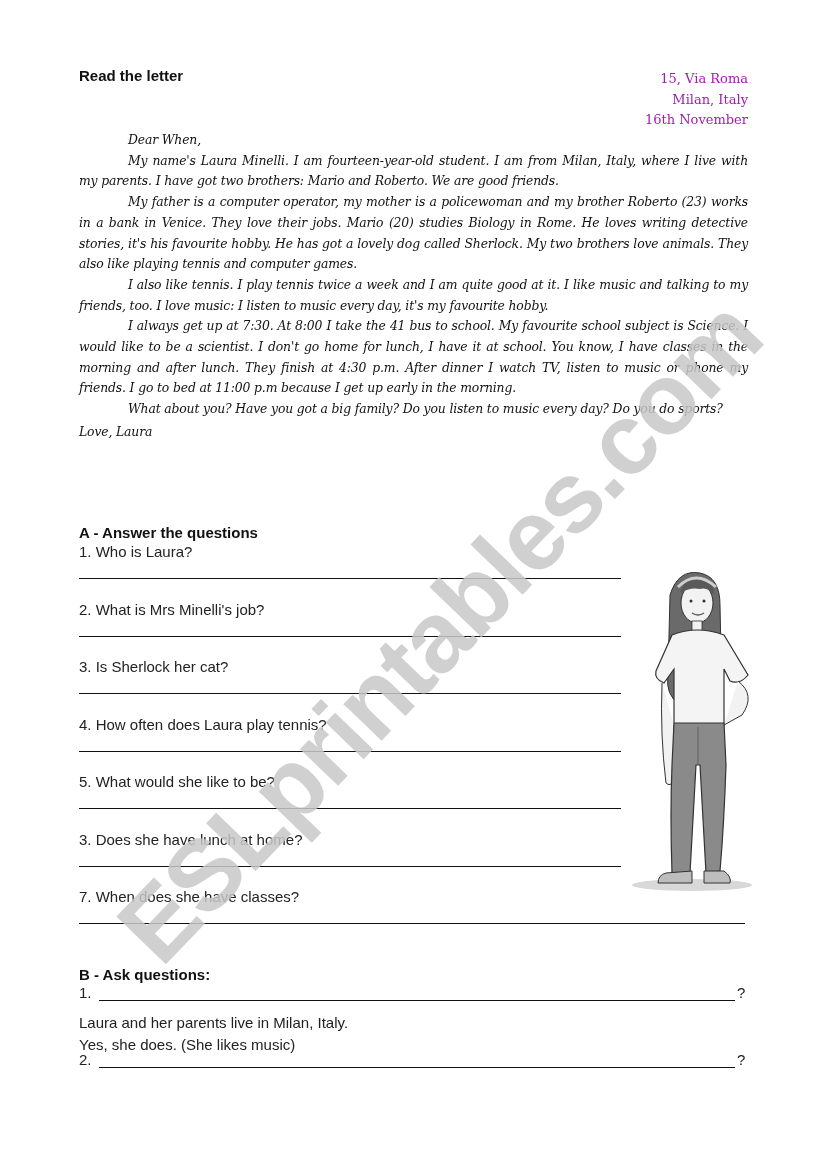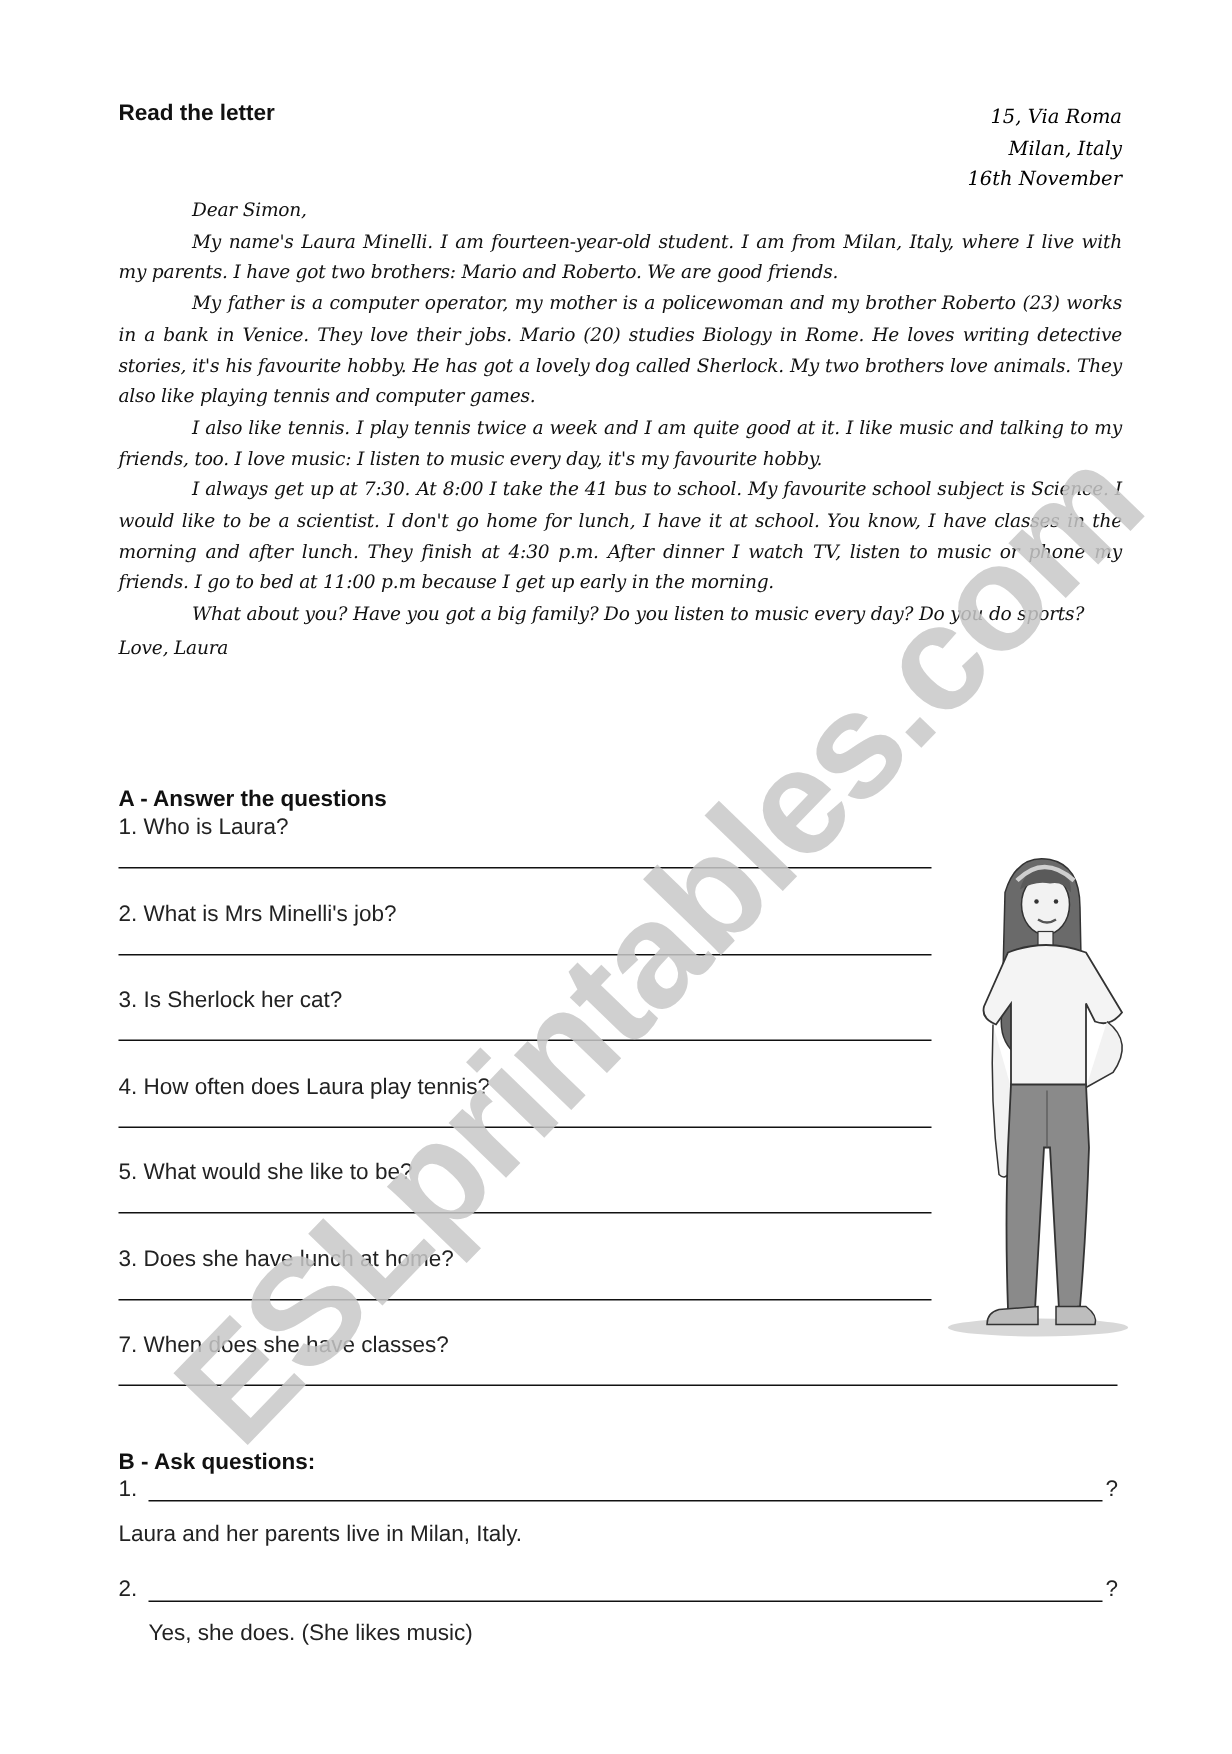--- a/index.html
+++ b/index.html
@@ -24,24 +24,23 @@
       position: absolute;
       left: 79px; top: 67px;
       font-weight: bold;
       font-size: 15px;
     }
     .address {
       position: absolute;
       right: 73px; top: 69px;
       text-align: right;
       font-family: "DejaVu Serif", serif;
-      font-style: italic;
       font-size: 13px;
       line-height: 20.5px;
-      color: #000000;
+      color: #a21caf;
     }
     .letter {
       position: absolute;
       left: 79px; top: 130px;
       width: 669px;
       font-family: "DejaVu Serif", serif;
       font-style: italic;
       font-size: 12.4px;
       line-height: 20.7px;
       text-align: justify;
@@ -108,21 +107,21 @@
 
   <div class="title">Read the letter</div>
 
   <div class="address">
     <div>15, Via Roma</div>
     <div>Milan, Italy</div>
     <div>16th November</div>
   </div>
 
   <div class="letter">
-    <p>Dear Simon,</p>
+    <p>Dear When,</p>
     <p>My name's Laura Minelli.  I am fourteen-year-old student.  I am from Milan, Italy, where I live with my parents.  I have got two brothers: Mario and Roberto.  We are good friends.</p>
     <p>My father is a computer operator, my mother is a policewoman and my brother Roberto (23) works in a bank in Venice.  They love their jobs.  Mario (20) studies Biology in Rome.  He loves writing detective stories, it's his favourite hobby.  He has got a lovely dog called Sherlock.  My two brothers love animals.  They also like playing tennis and computer games.</p>
     <p>I also like tennis.  I play tennis twice a week and I am quite good at it. I like music and talking to my friends, too.  I love music:  I listen to music every day, it's my favourite hobby.</p>
     <p>I always get up at 7:30.  At 8:00 I take the 41 bus to school.  My favourite school subject is Science.  I would like to be a scientist.  I don't go home for lunch, I have it at school.  You know, I have classes in the morning and after lunch.  They finish at 4:30 p.m.  After dinner I watch TV, listen to music or phone my friends.  I go to bed at 11:00 p.m because I get up early in the morning.</p>
     <p>What about you?  Have you got a big family?  Do you listen to music every day?  Do you do sports?</p>
     <p class="sign">Love, Laura</p>
   </div>
 
   <div class="section-title" style="top:524px;">A - Answer the questions</div>
 
@@ -154,21 +153,21 @@
   <div class="qmark" style="top:984px; left:737px;">?</div>
 
   <div class="q" style="top:1014px;">
     <span>Laura and her parents live </span><span class="u">in Milan, Italy</span><span>.</span>
   </div>
 
   <div class="q" style="top:1051px;">2.</div>
   <div class="line" style="top:1067px; left:99px; width:636px;"></div>
   <div class="qmark" style="top:1051px; left:737px;">?</div>
 
-  <div class="q" style="top:1080px;margin-left:20px;">Yes, she does. (She likes music)</div>
+  <div class="q" style="top:1036px;">Yes, she does. (She likes music)</div>
 
   <div class="figure">
     <svg width="150" height="330" viewBox="0 0 150 330" xmlns="http://www.w3.org/2000/svg">
 
       <ellipse cx="72" cy="320" rx="60" ry="6" fill="#d8d8d8"></ellipse>
 
       <path d="M50 30 Q58 4 80 8 Q100 12 100 40 L102 140 Q96 150 90 140 L60 140 Q45 130 48 110 Z" fill="#6a6a6a" stroke="#333" stroke-width="1"></path>
 
       <ellipse cx="77" cy="38" rx="16" ry="20" fill="#f2f2f2" stroke="#333" stroke-width="1"></ellipse>
 

